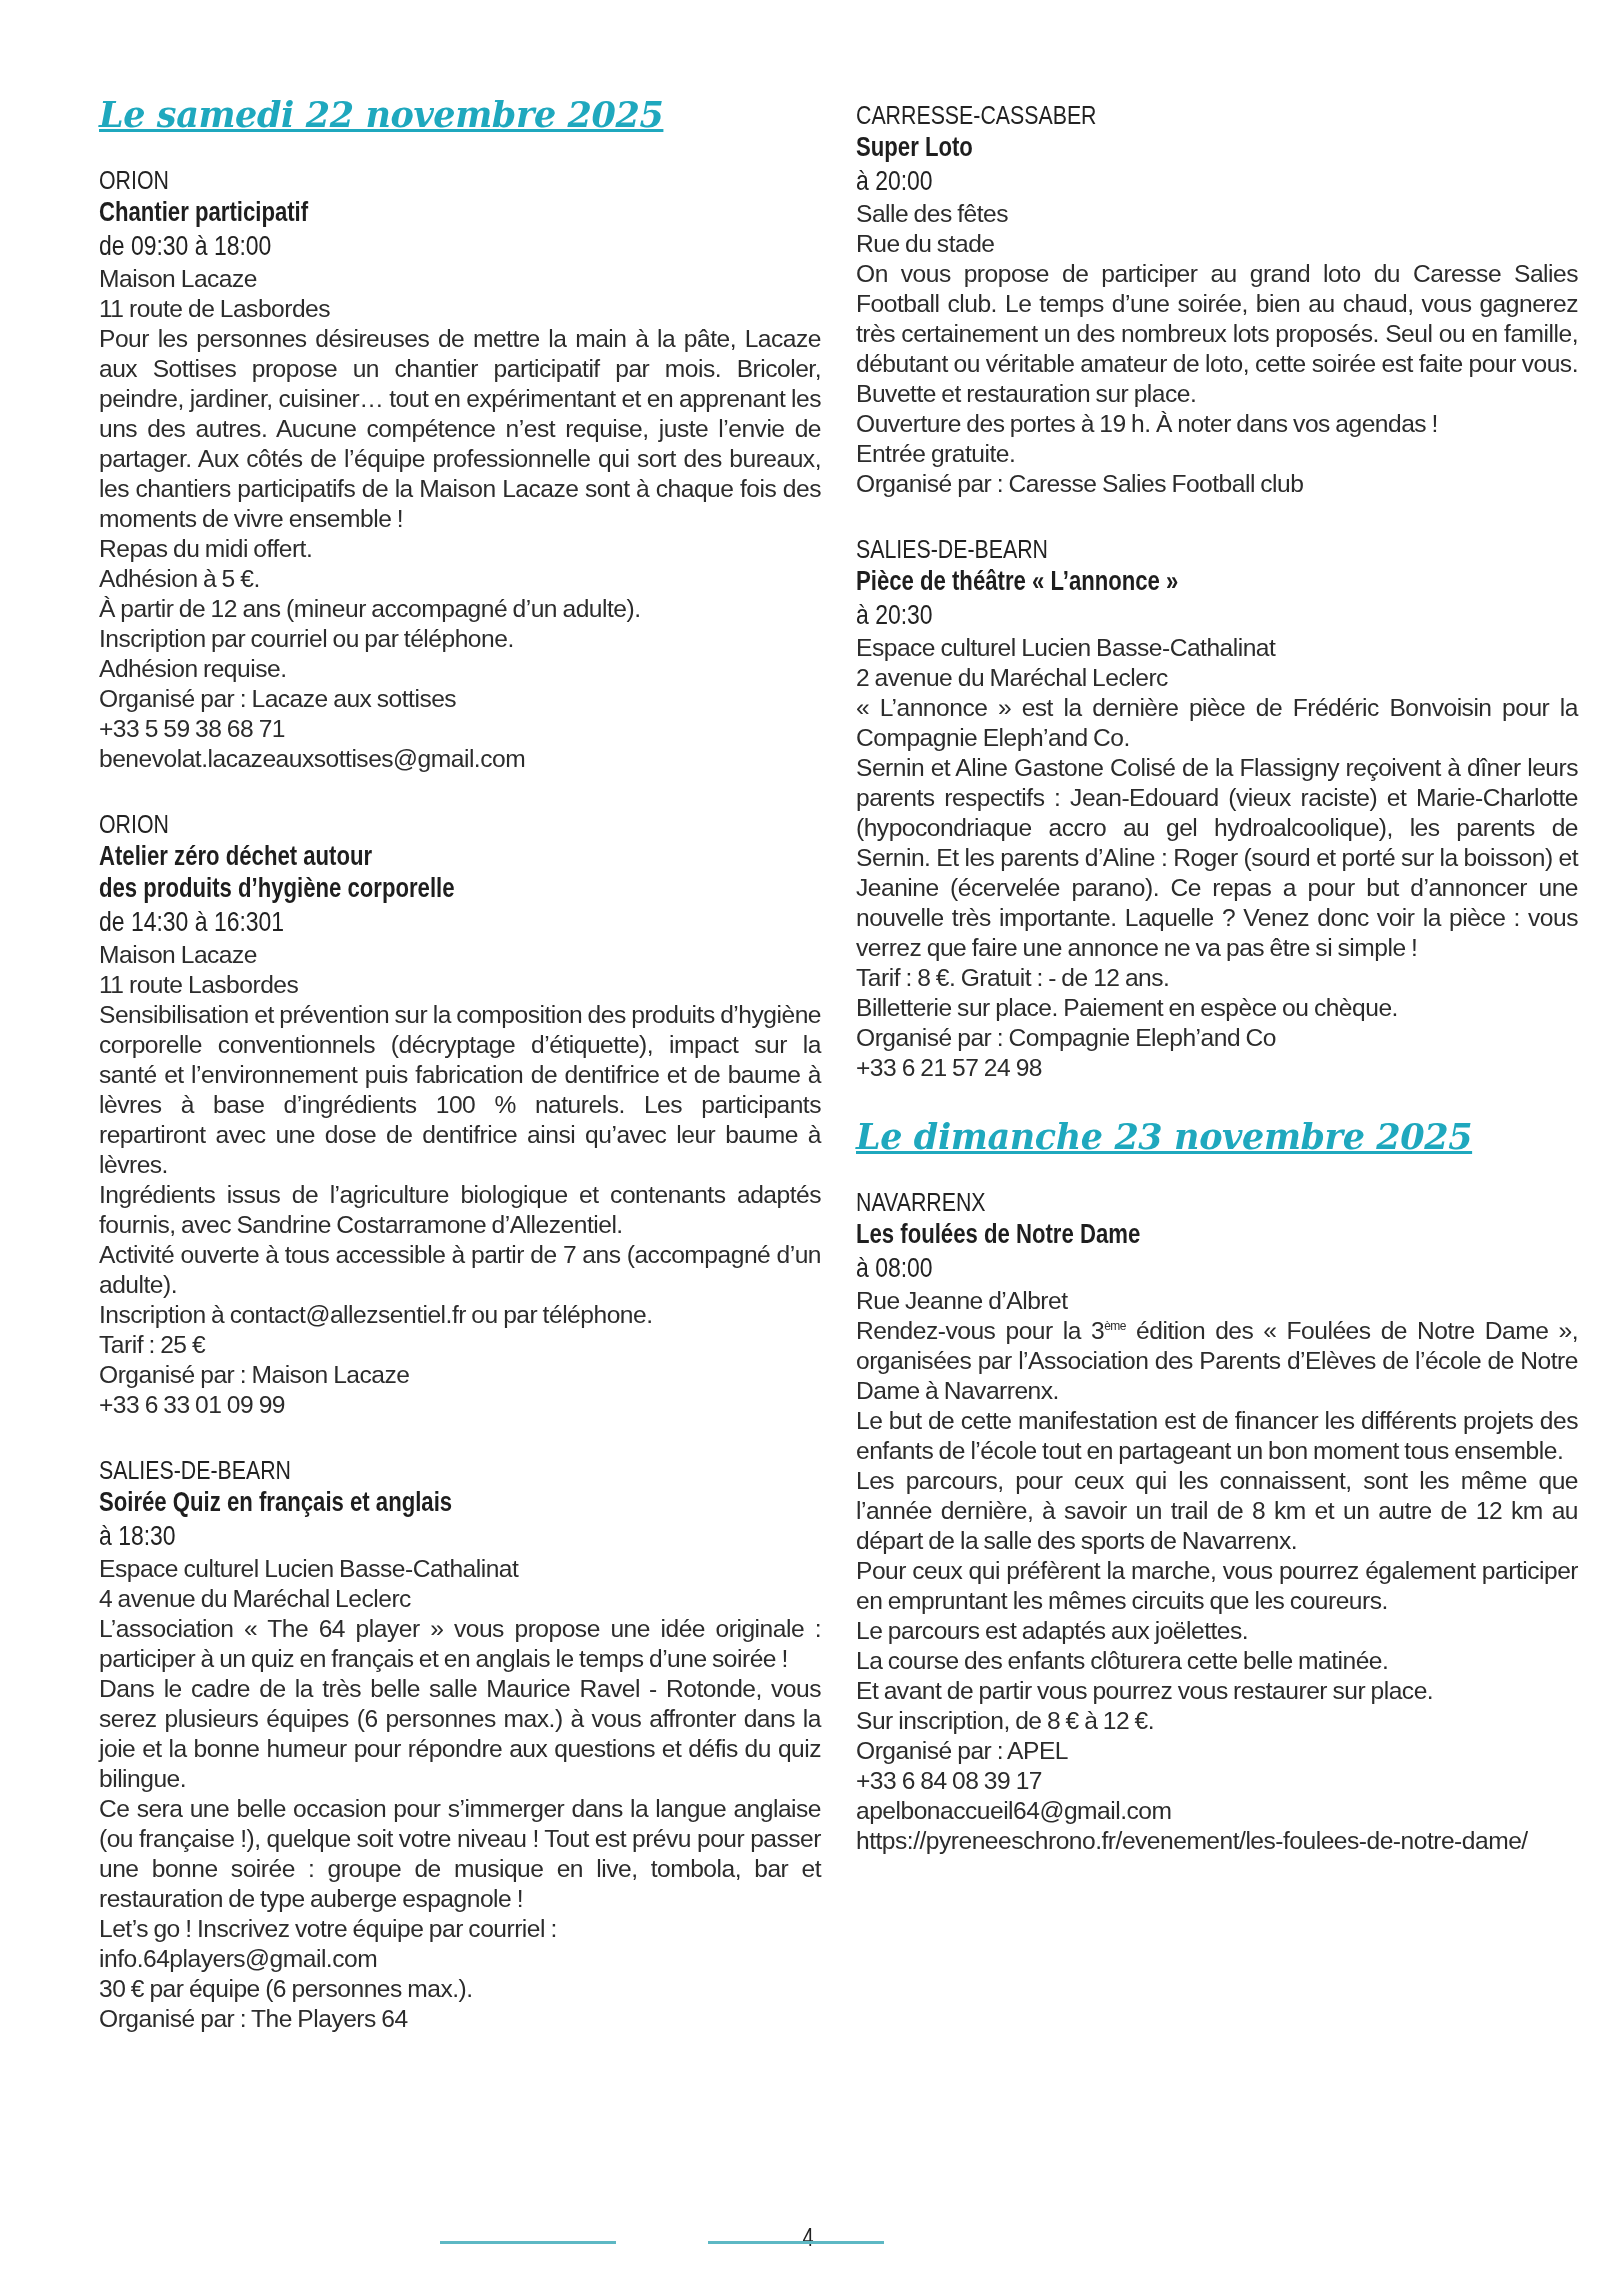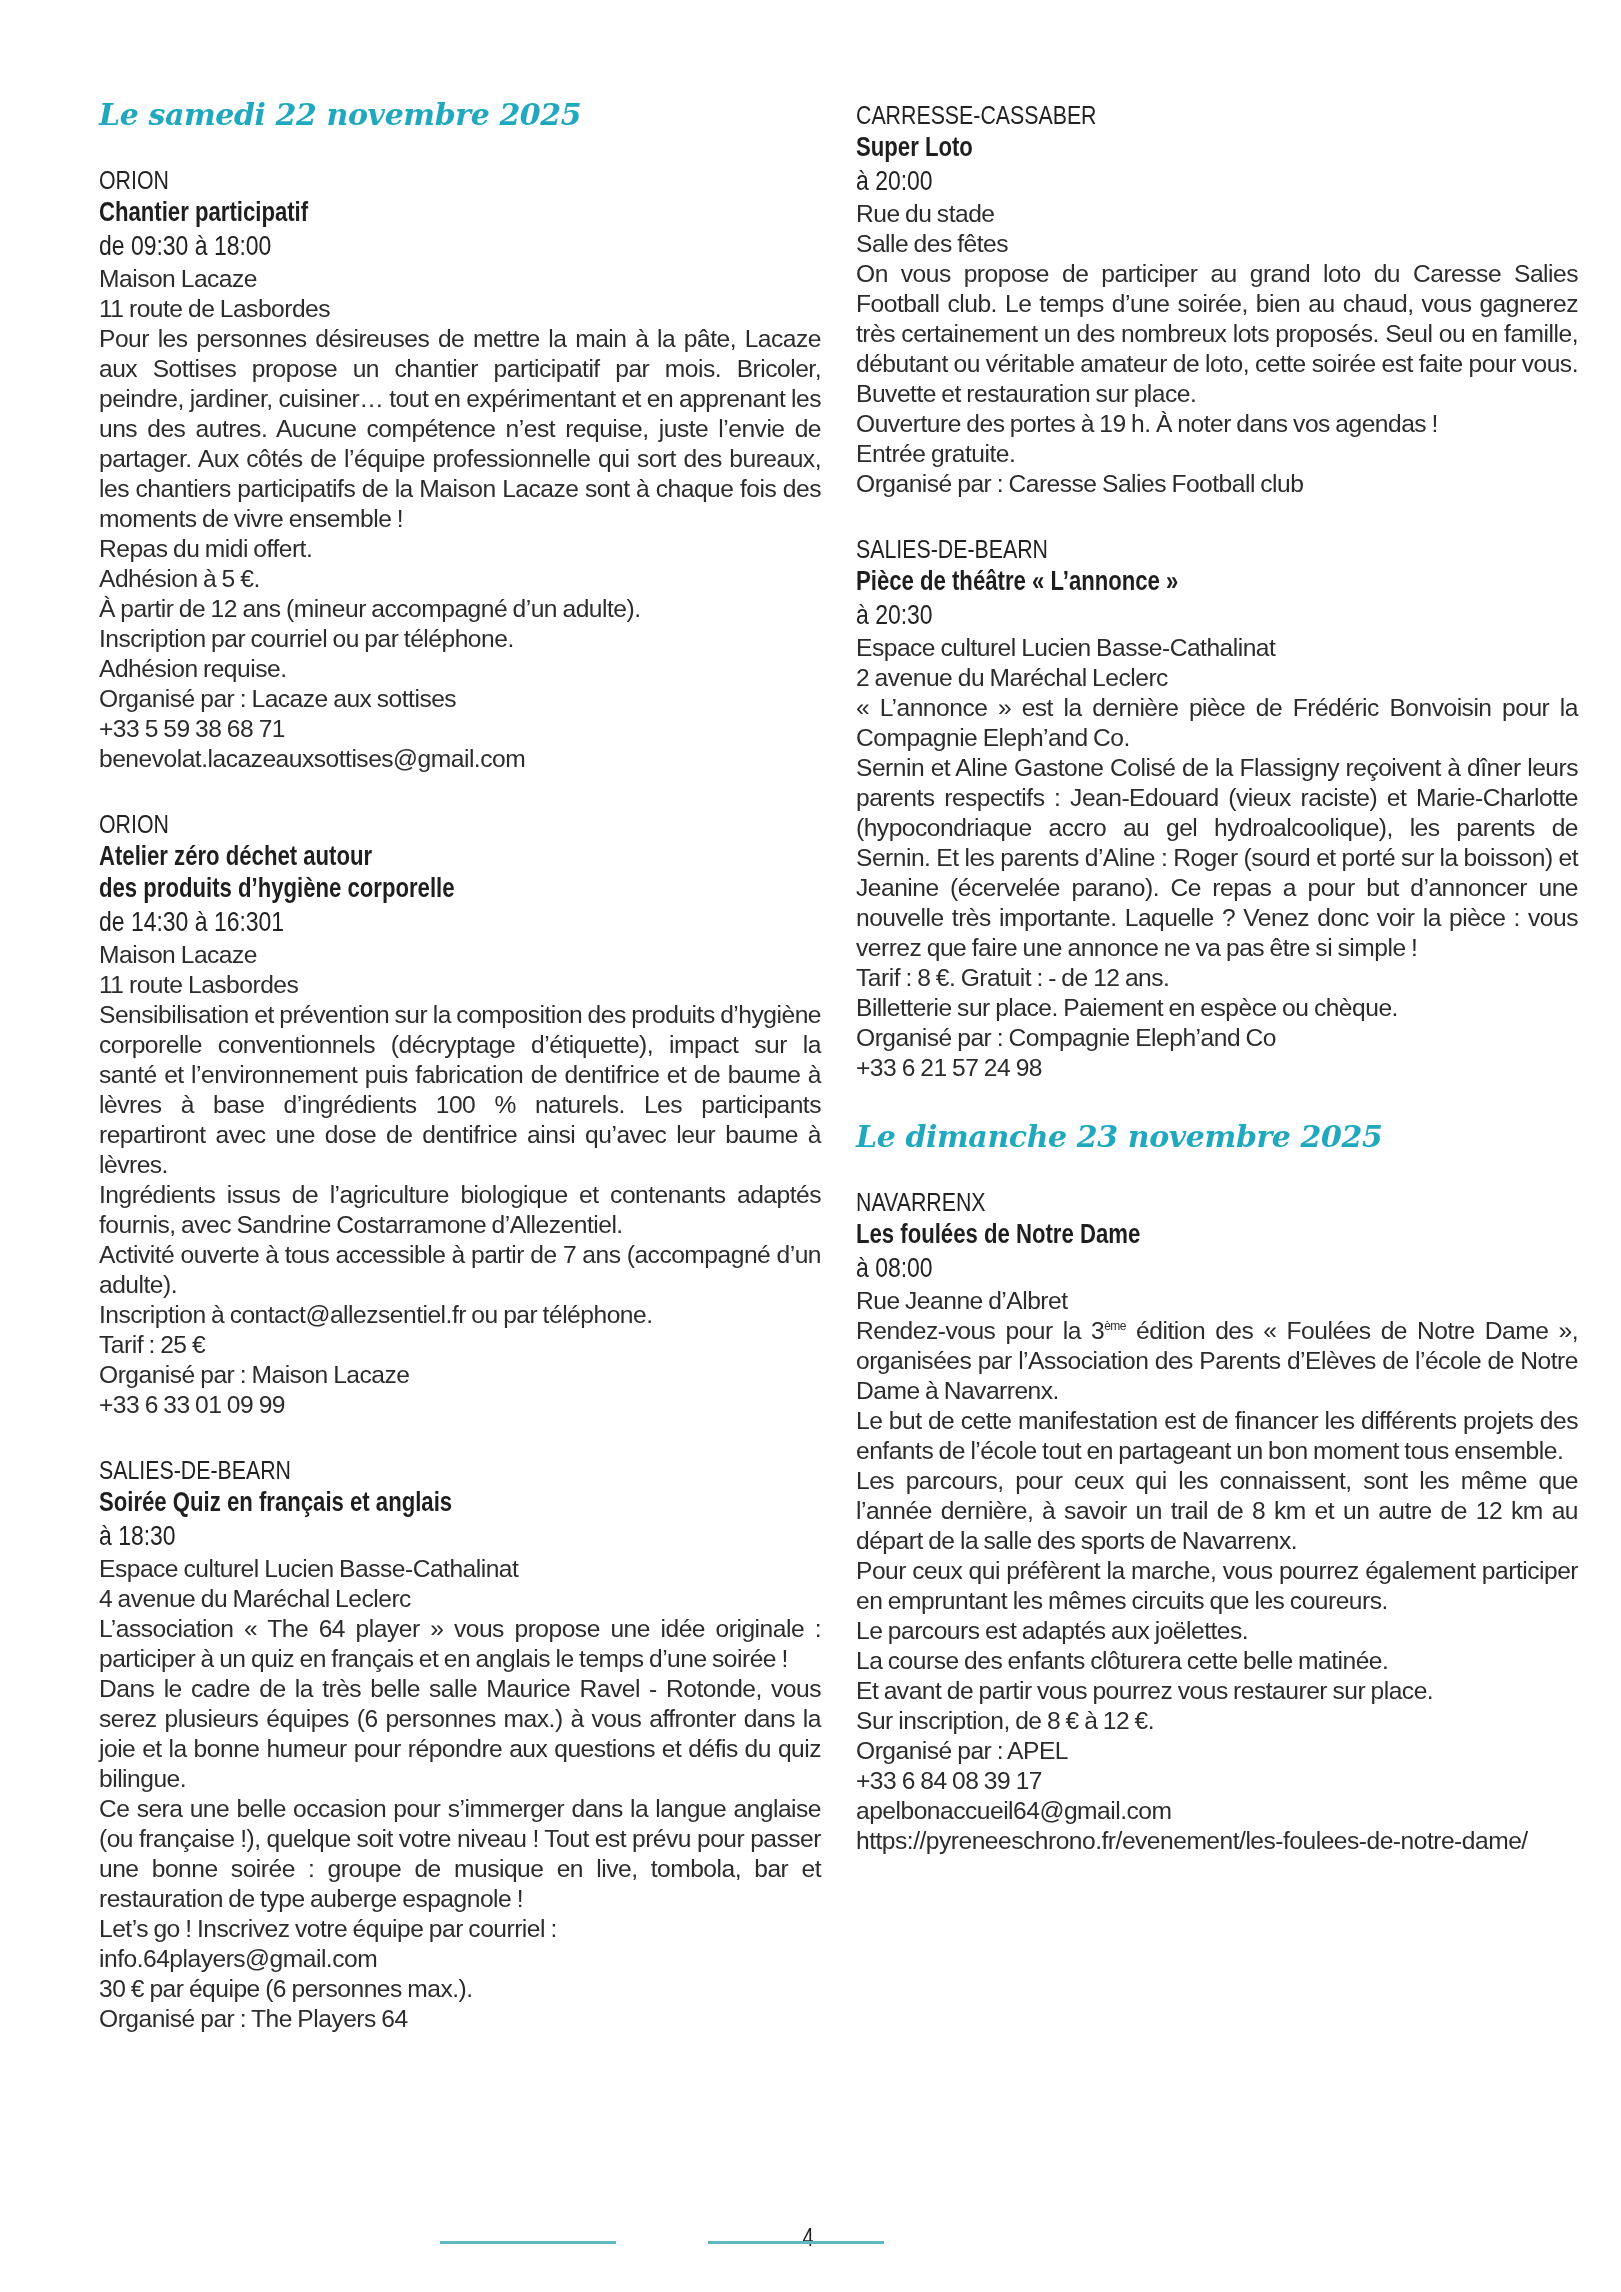--- a/index.html
+++ b/index.html
@@ -8,22 +8,22 @@
     font-family: "Liberation Sans", sans-serif; color: #2a2a2a;
   }
   .column {
     position: absolute; top: 0; width: 722px;
   }
   .col-left { left: 99px; top: 90px; }
   .col-right { left: 856px; top: 99px; }
   .date-header {
     font-family: "DejaVu Serif", serif;
     font-style: italic; font-weight: bold;
-    color: #1fa8be; font-size: 30px; letter-spacing: -0.4px;
-    margin: 5.4px 0 30px 0; line-height: 39px;
+    color: #1fa8be; font-size: 35px; letter-spacing: -0.4px;
+    margin: 5.4px 0 30px 0; line-height: 39px; text-decoration: underline;
   }
   .event { margin-bottom: 34px; }
   .event-town {
     font-size: 26px; line-height: 32px; text-transform: uppercase;
     transform: scaleX(0.82); transform-origin: left; white-space: nowrap;
     color: #222;
   }
   .event-title {
     font-size: 27px; line-height: 32px; font-weight: bold; color: #1e1e1e;
     transform: scaleX(0.82); transform-origin: left; white-space: nowrap;
@@ -110,22 +110,22 @@
     <div class="line">Organisé par : The Players 64</div>
   </div>
 </div>
 
 <div class="column col-right">
 
   <div class="event">
     <div class="event-town">CARRESSE-CASSABER</div>
     <div class="event-title">Super Loto</div>
     <div class="event-time">à 20:00</div>
+    <div class="line">Salle des fêtes</div>
     <div class="line">Rue du stade</div>
-    <div class="line">Salle des fêtes</div>
     <div class="line para">On vous propose de participer au grand loto du Caresse Salies Football club. Le temps d’une soirée, bien au chaud, vous gagnerez très certainement un des nombreux lots proposés. Seul ou en famille, débutant ou véritable amateur de loto, cette soirée est faite pour vous. Buvette et restauration sur place.</div>
     <div class="line">Ouverture des portes à 19 h. À noter dans vos agendas !</div>
     <div class="line">Entrée gratuite.</div>
     <div class="line">Organisé par : Caresse Salies Football club</div>
   </div>
 
   <div class="event">
     <div class="event-town">SALIES-DE-BEARN</div>
     <div class="event-title">Pièce de théâtre « L’annonce »</div>
     <div class="event-time">à 20:30</div>

